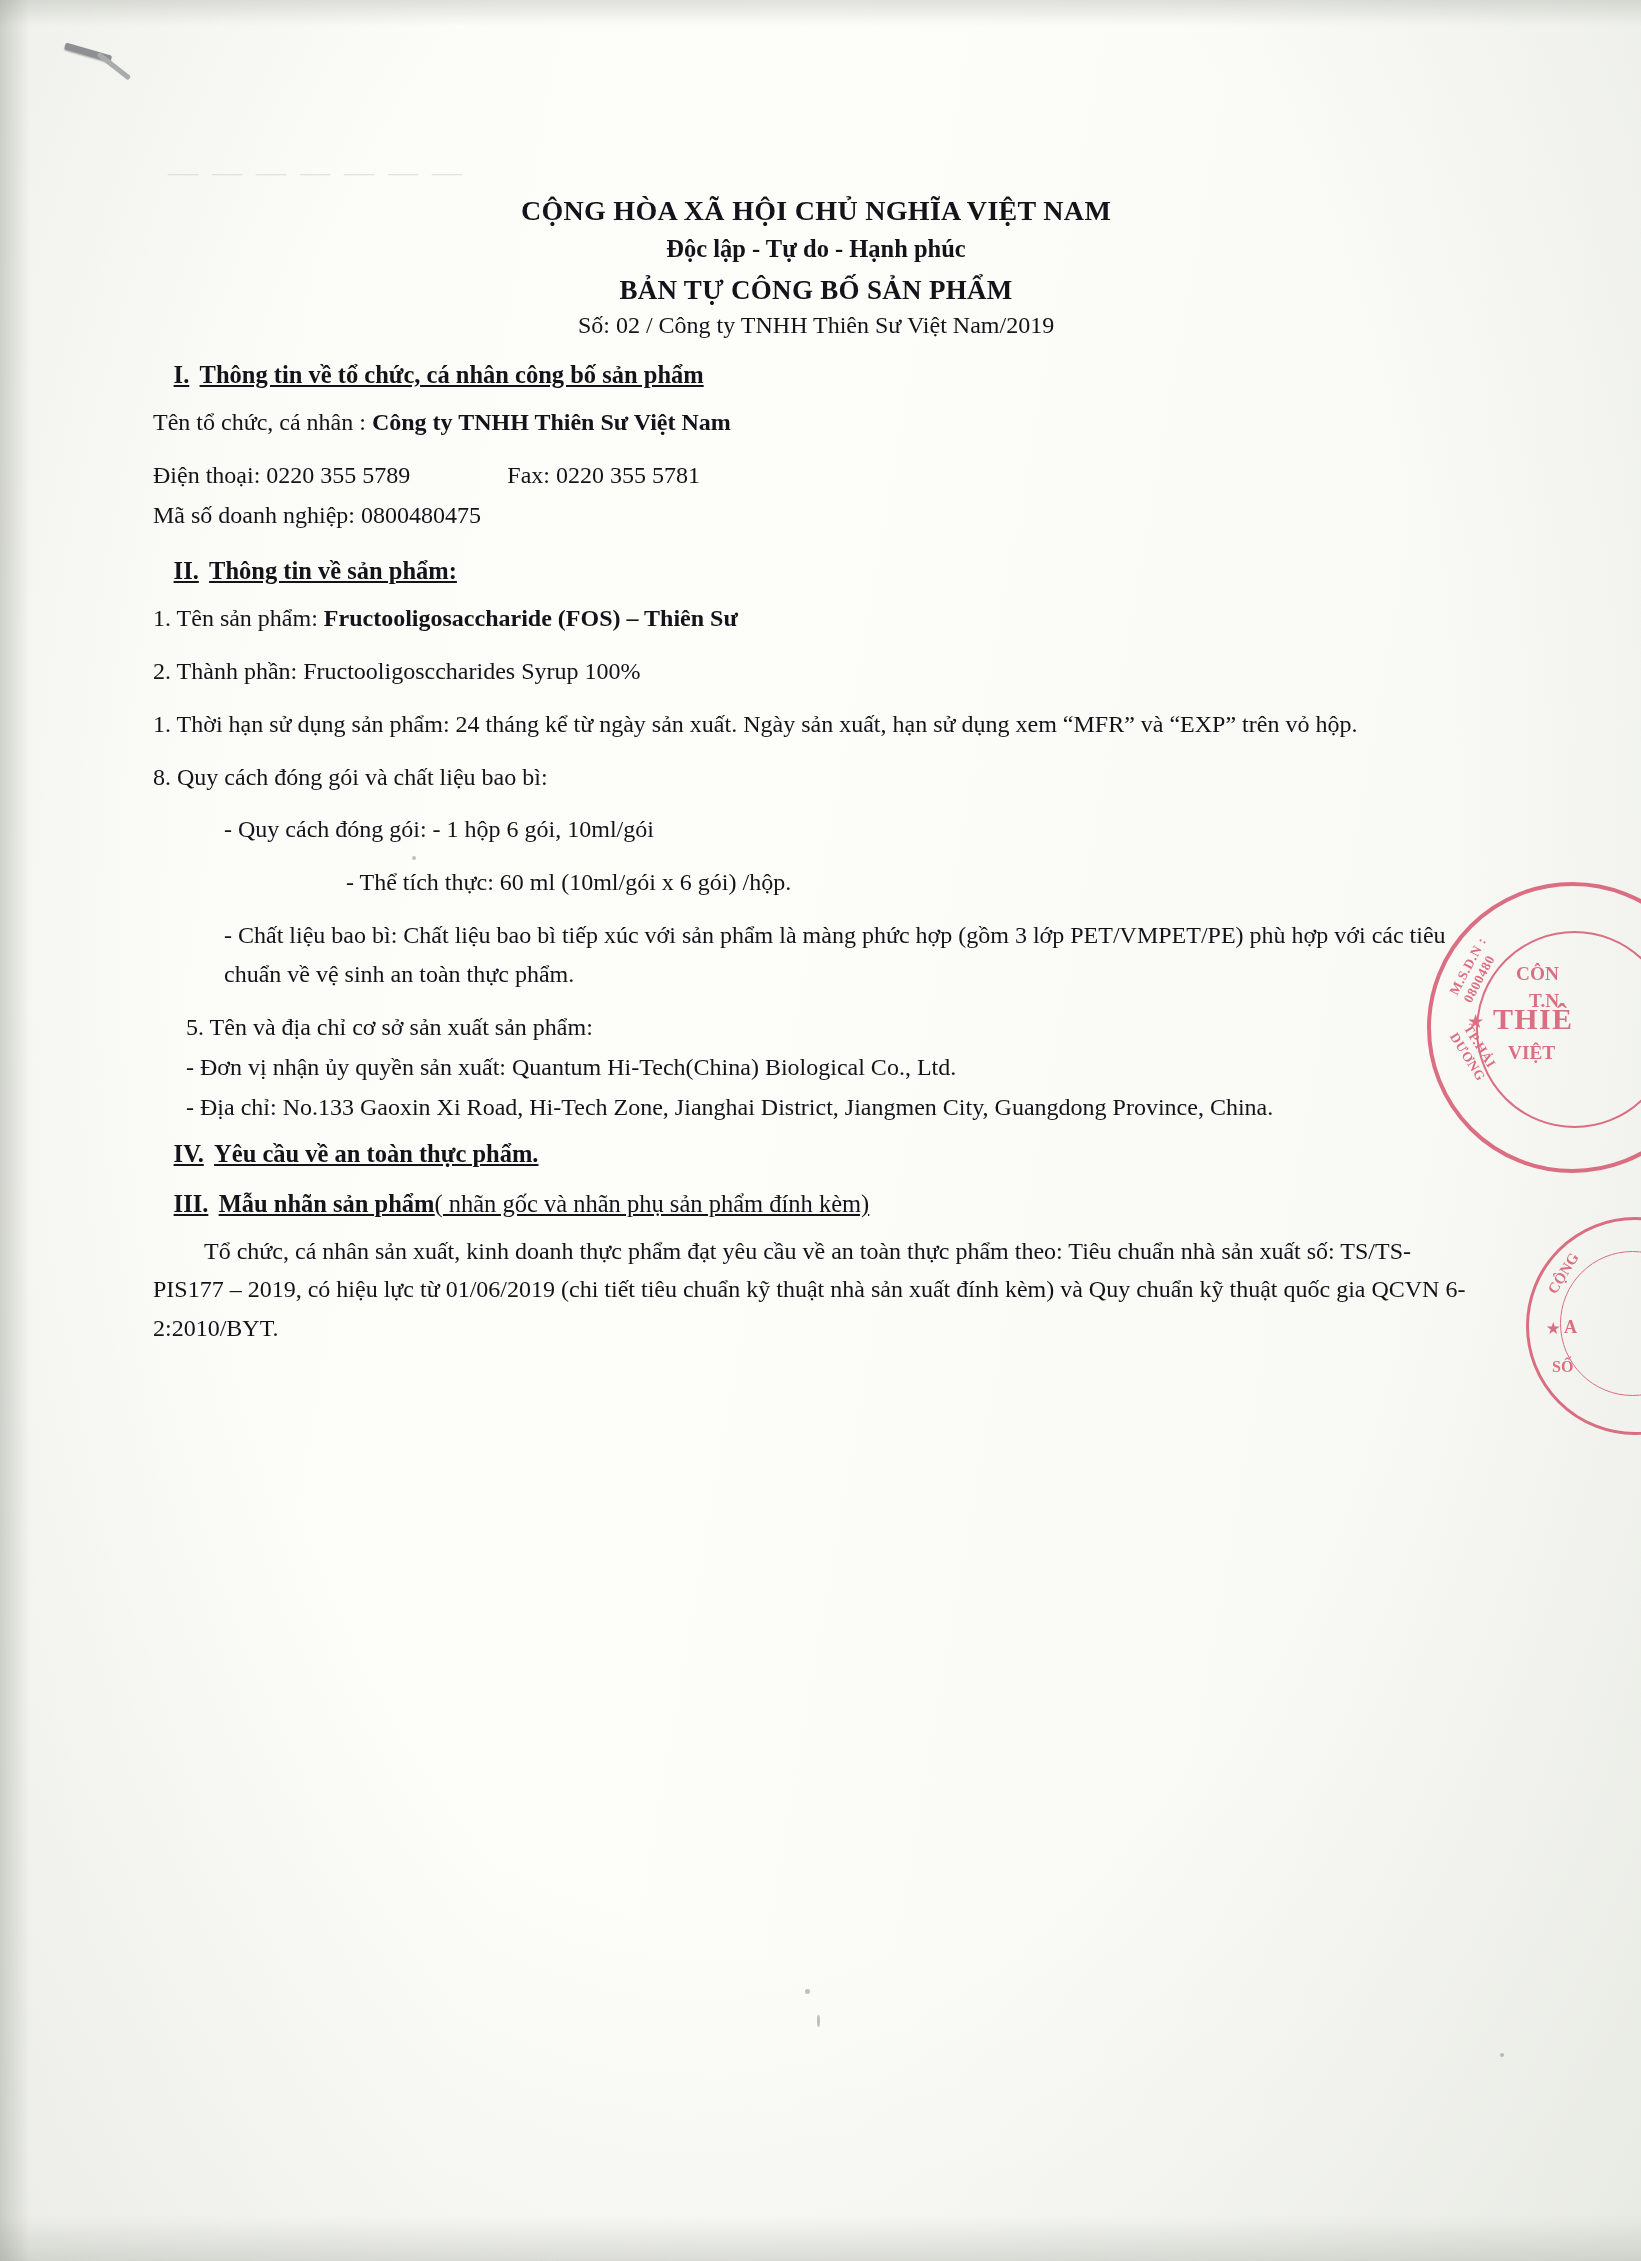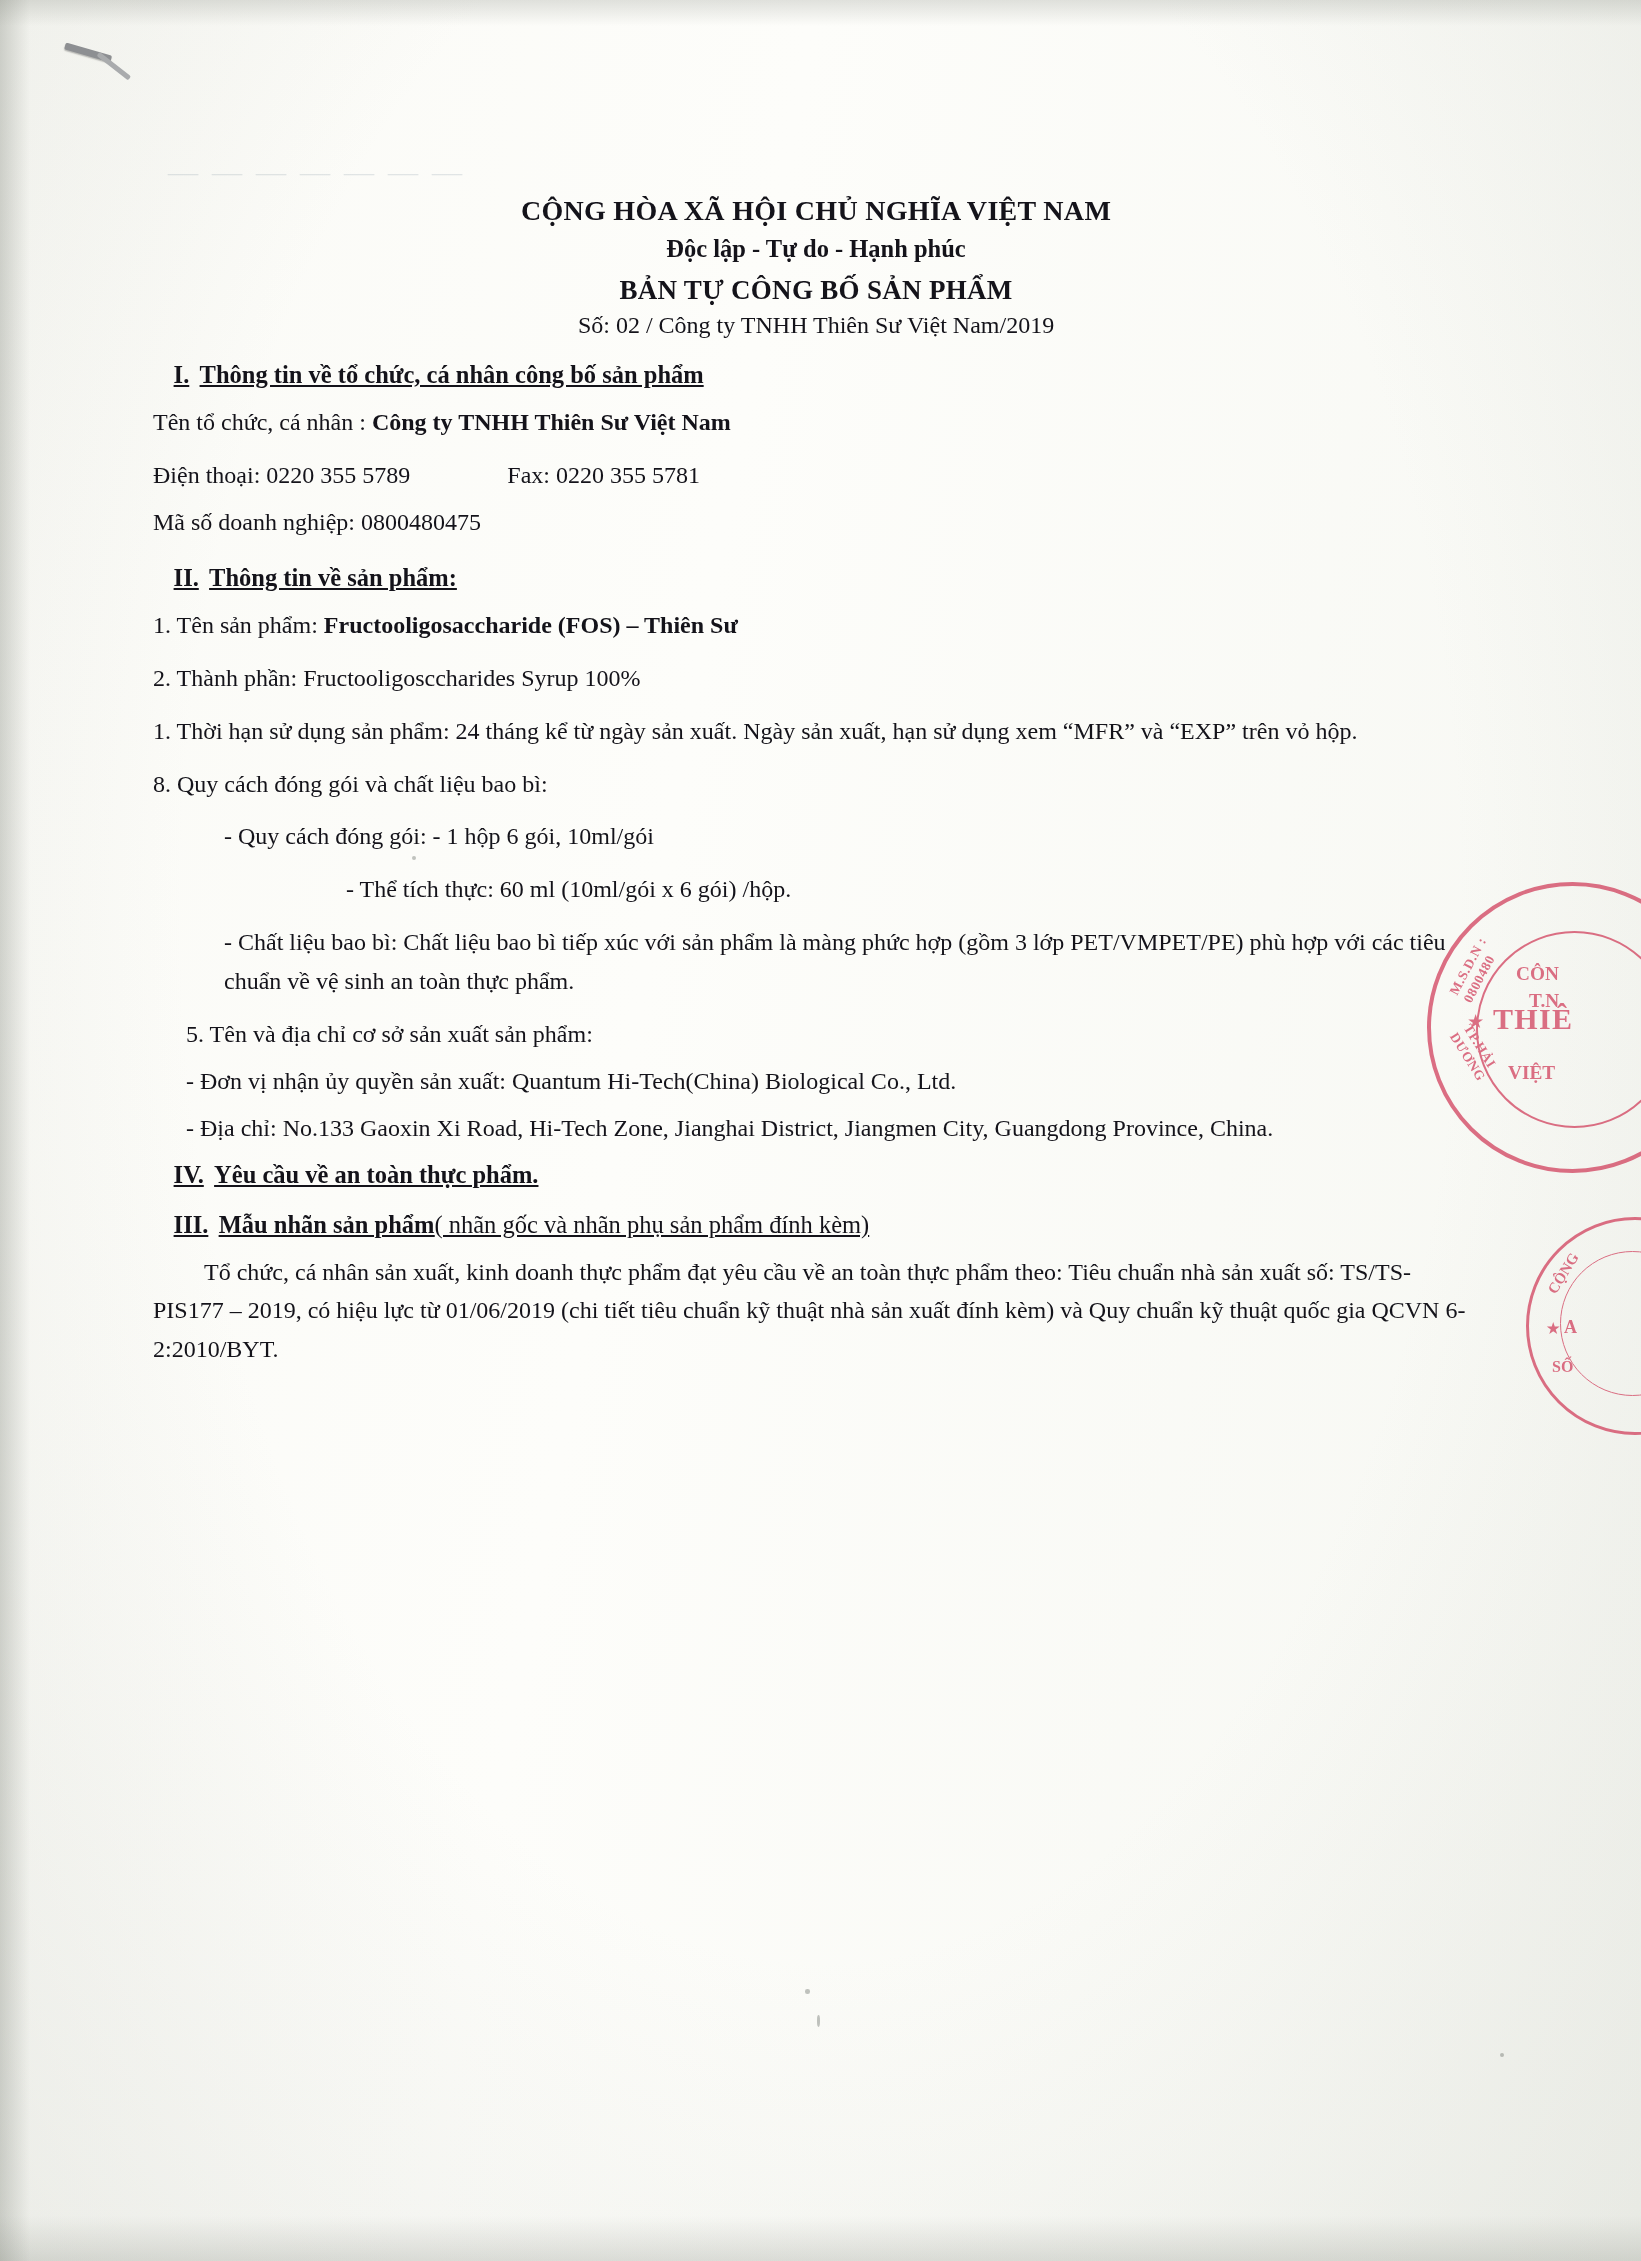--- a/index.html
+++ b/index.html
@@ -107,21 +107,21 @@
     font-weight: bold;
     margin-top: 22px;
   }
   .sec-title .rn { margin-right: 10.3px; }
 
   p.line {
     font-size: 24px;
     line-height: 1.62;
     margin: 14px 0 0 0;
   }
-  p.tight { margin-top: 8px; }
+  p.tight { margin-top: 1px; }
   .b { font-weight: bold; }
   .indent1 { padding-left: 33px; }
   .indent2 { padding-left: 71px; }
   .indent3 { padding-left: 193px; }
   .para-indent { text-indent: 51px; }
   .gap-left-32 { padding-left: 20.6px; text-decoration: underline; }
 
   .fax-gap { display: inline-block; width: 97px; }
 
   
@@ -156,21 +156,21 @@
     text-align: right;
   }
   .stamp-main .small-top {
     position: absolute;
     left: 85px; top: 77px;
     font-size: 19.3px;
     font-weight: bold;
   }
   .stamp-main .small-bot {
     position: absolute;
-    left: 77px; top: 176px;
+    left: 77px; top: 156px;
     font-size: 19.3px;
     font-weight: bold;
   }
   .stamp-main .arc-left {
     position: absolute;
     left: 9px; top: 62px;
     width: 77px;
     font-size: 13.5px;
     font-weight: bold;
     transform: rotate(-62deg);

